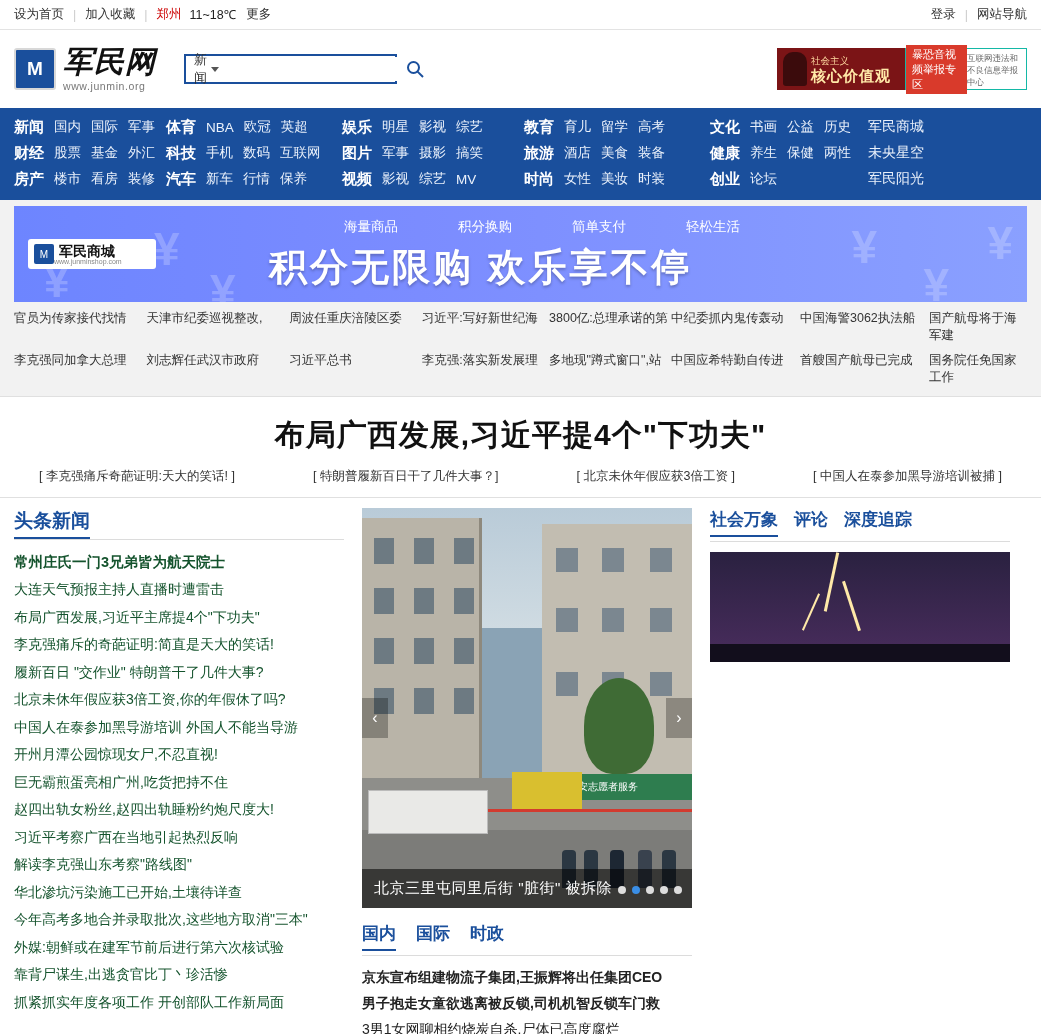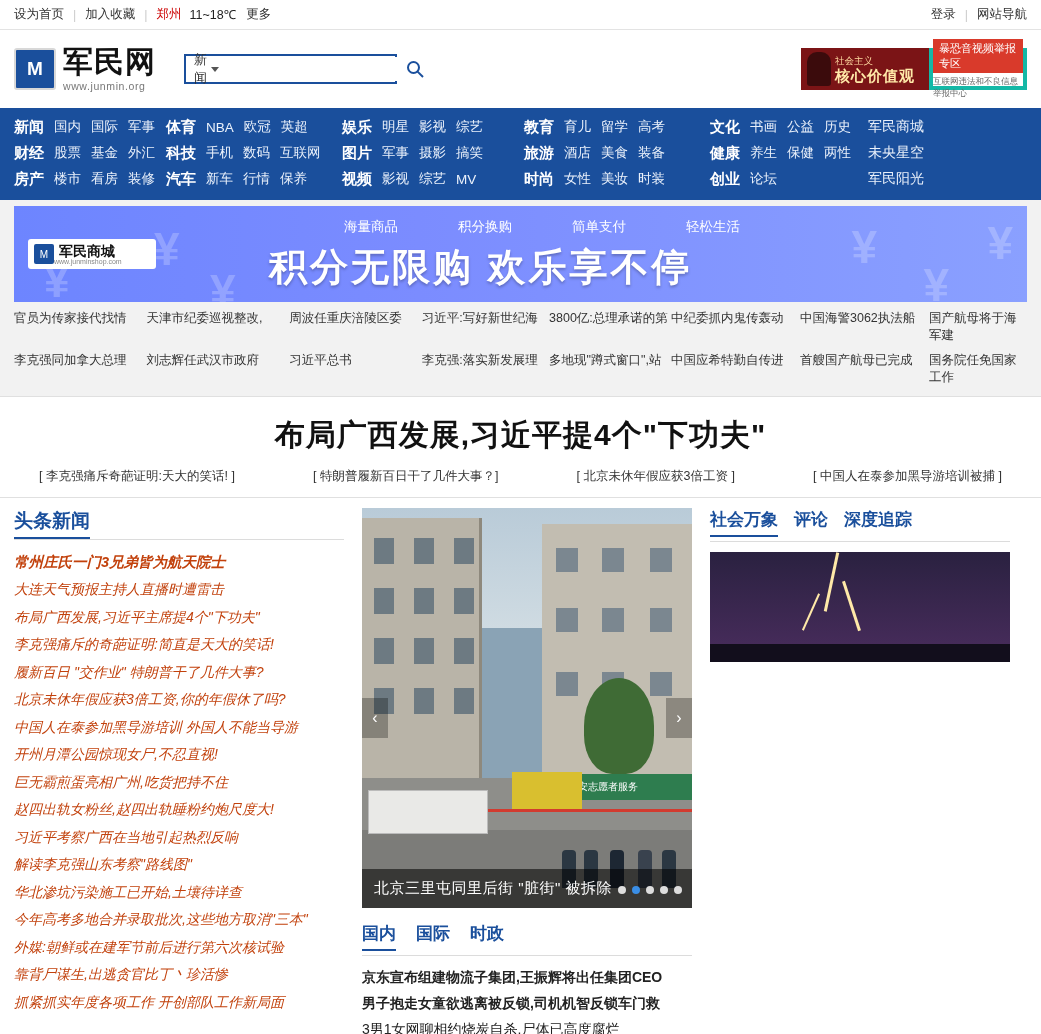--- a/index.html
+++ b/index.html
@@ -43,21 +43,21 @@
     width:42px; height:42px;
     background:#1a4f9c;
     border:2px solid #d8d8d8;
     border-radius:3px;
     position:relative;
     display:flex; align-items:center; justify-content:center;
     color:#fff; font-weight:bold; font-size:19px;
   }
   .logo-text { margin-left:7px; }
   .logo-title {
-    font-size:30px; font-weight:bold; color:#111; letter-spacing:1px; line-height:1;
+    font-size:30px; font-weight:bold; color:#111; letter-spacing:1px; line-height:1;font-style:italic;
   }
   .logo-sub { font-size:10.5px; color:#777; letter-spacing:.6px; margin-top:3px;}
 
   .searchbox {
     margin-left:28px;
     width:213px; height:30px;
     border:2px solid #1a4f9c;
     display:flex; align-items:center;
     background:#fff;
   }
@@ -75,22 +75,22 @@
   .ad1 {
     width:128px; height:42px; background:#7b1416;
     display:flex; align-items:center; color:#ffd; font-size:11px;
     position:relative; overflow:hidden;
   }
   .ad1 .a1t { margin-left:34px; line-height:1.15; }
   .ad1 .a1t b { color:#ffe9a8; font-size:15px; letter-spacing:1px; display:block;}
   .ad1 .a1t i { font-style:normal; font-size:9.5px; color:#ffd9a0; }
   .ad1-fig { position:absolute; left:6px; top:4px; width:24px; height:34px; background:#3b0b0c; border-radius:10px 10px 3px 3px; }
   .ad2 {
-    width:98px; height:42px; background:#fff; border:4px solid #14b8a6;
-    display:flex; flex-direction:column; align-items:center; justify-content:center;
+    width:122px; height:42px; background:#fff; border:1px solid #14b8a6;
+    display:flex; flex-direction:row; align-items:center; justify-content:center;
   }
   .ad2 .a2a { background:#d93a2b; color:#fff; font-size:11px; padding:2px 6px; }
   .ad2 .a2b { font-size:8.5px; color:#666; margin-top:3px; }
 
   
   .navblock {
     background:#1a4f9c;
     color:#fff;
     padding:8px 14px 10px 14px;
     display:flex;
@@ -167,21 +167,21 @@
   
   .main { display:flex; padding:10px 14px 0 14px; gap:18px; }
   .col-left { width:330px; }
   .sec-title {
     font-size:19px; font-weight:bold; color:#1a4f9c;
     border-bottom:2px solid #1a4f9c; display:inline-block;
     padding-bottom:3px;
   }
   .sec-title-wrap { border-bottom:1px solid #dcdcdc; margin-bottom:8px; }
   .tl-list { list-style:none; margin:0; padding:0; }
-  .tl-list li { padding:5px 0; font-size:14px; color:#c2410c; line-height:1.25;font-style:italic; }
+  .tl-list li { padding:5px 0; font-size:14px; color:#14532d; line-height:1.25; }
   .tl-list li.bold { font-weight:bold; font-size:14.5px; }
 
   .col-mid { width:330px; }
   .photo {
     width:330px; height:400px;
     position:relative; overflow:hidden;
     background:#8aa3b5;
   }
   .ph-sky { position:absolute; left:0; top:0; width:100%; height:120px; background:linear-gradient(#b9cbd8,#cfdbe2); }
   .ph-bld-l { position:absolute; left:0; top:10px; width:120px; height:300px; background:#b9b4a8; border-right:3px solid #8e897d;}

